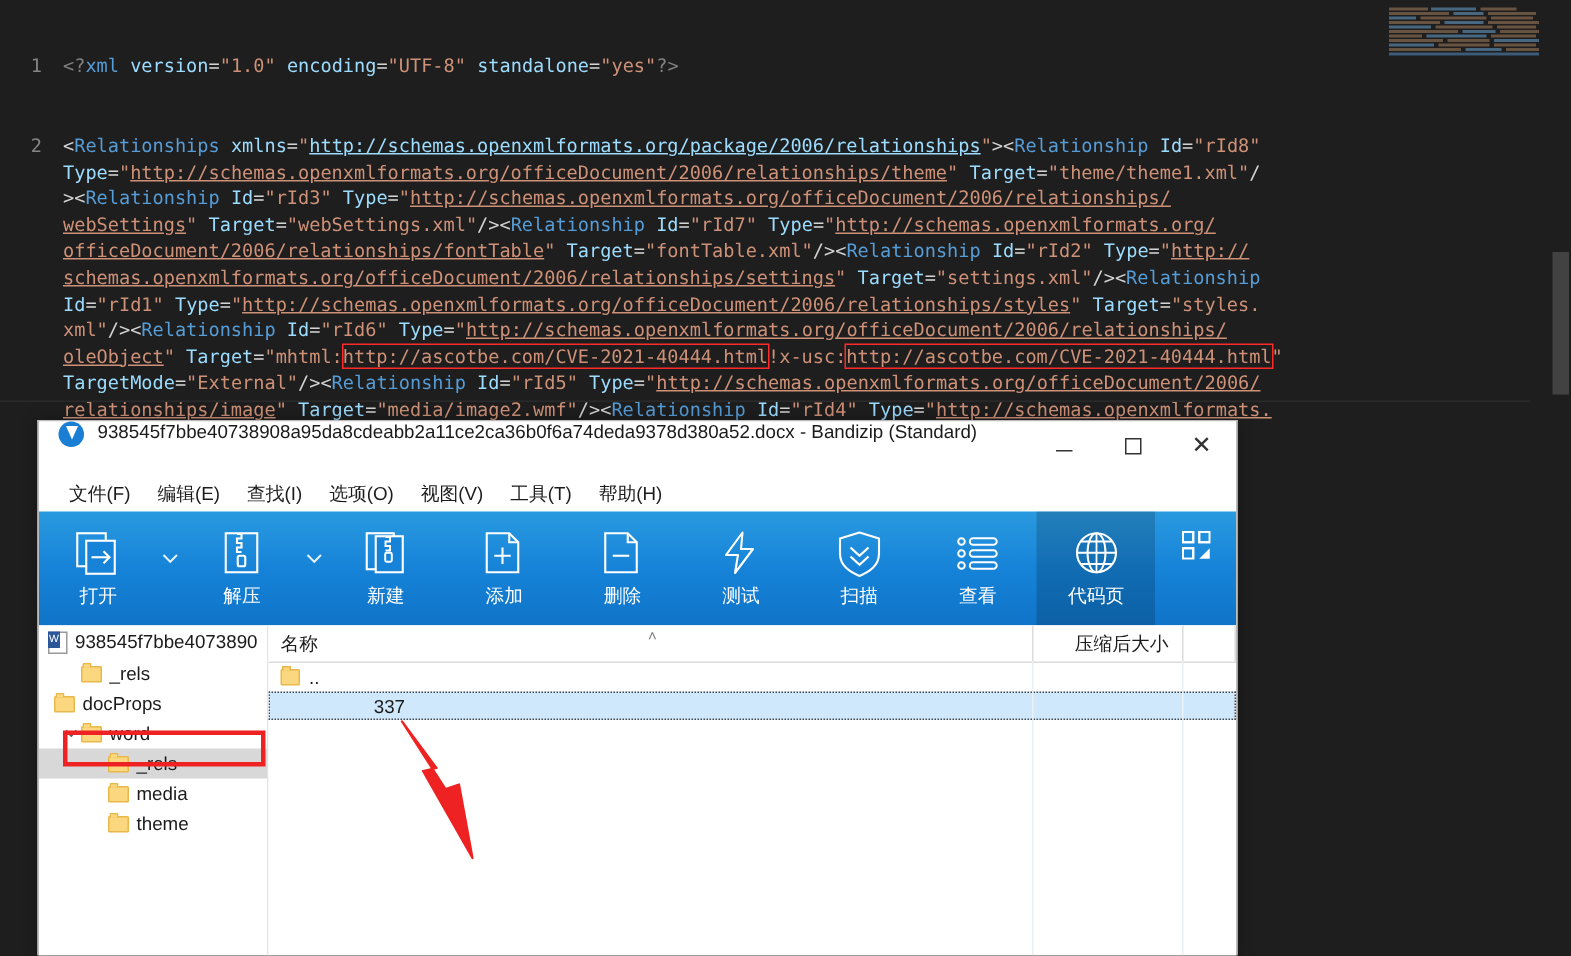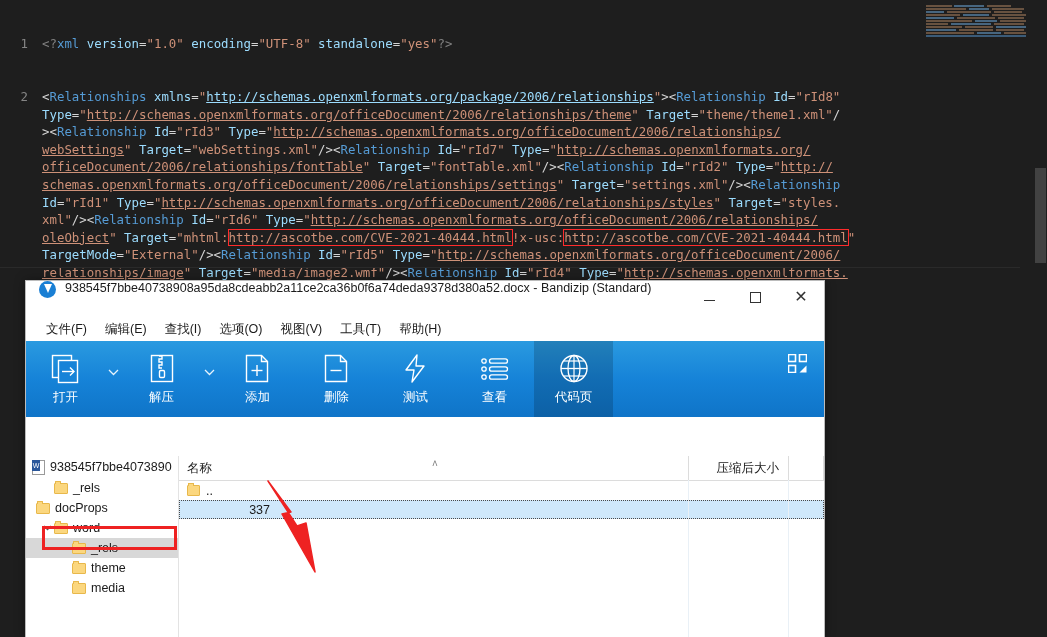--- a/index.html
+++ b/index.html
@@ -127,21 +127,21 @@
   .tb-spacer{flex:1;}
   .tb-grid{
     width:54px;display:flex;align-items:flex-start;justify-content:center;
     padding-top:13px;
   }
   .ico{display:block;}
 
   
   #content{
     position:absolute;left:0;top:136px;right:0;bottom:0;
-    display:flex;background:#ffffff;margin-top:39px;
+    display:flex;background:#ffffff;
   }
   #tree{
     width:152px;min-width:152px;background:#fff;
     border-right:1px solid #e3e3e3;position:relative;overflow:hidden;
   }
   .tree-root{
     display:flex;align-items:center;gap:5px;height:22px;padding-left:6px;
     font-size:12.5px;color:#1b1b1b;white-space:nowrap;overflow:hidden;
   }
   .tree-row{
@@ -340,20 +340,29 @@
         <rect x="14.5" y="18.5" width="5" height="7" rx="1.2" fill="none" stroke="#fff" stroke-width="1.4"></rect>
       </svg>
       <div class="tb-label">解压</div>
     </div>
     <div class="tb-caret">
       <svg width="11" height="7" viewBox="0 0 11 7">
           <polyline points="1,1 5.5,5.5 10,1" fill="none" stroke="#e6f3fd" stroke-width="1.3"></polyline>
         </svg>
     </div>
 
+    <div class="tb-btn">
+      <svg class="ico" width="34" height="34" viewBox="0 0 34 34">
+        <rect x="4.5" y="3.5" width="18" height="24" fill="none" stroke="#fff" stroke-width="1.4"></rect>
+        <rect x="10.5" y="5.5" width="18" height="24" fill="#1683d8" stroke="#fff" stroke-width="1.4"></rect>
+        <path d="M17 6 h3 v3 h-3 v3 h3 v3 h-3" fill="none" stroke="#fff" stroke-width="1.3"></path>
+        <rect x="16.8" y="16.5" width="4.4" height="6" rx="1" fill="none" stroke="#fff" stroke-width="1.3"></rect>
+      </svg>
+      <div class="tb-label">新建</div>
+    </div>
 
     <div class="tb-btn">
       <svg class="ico" width="34" height="34" viewBox="0 0 34 34">
         <path d="M5.5 3.5 h15 l6 6 v20 h-21 z" fill="none" stroke="#fff" stroke-width="1.4"></path>
         <path d="M20.5 3.5 v6 h6" fill="none" stroke="#fff" stroke-width="1.4"></path>
         <line x1="16" y1="13" x2="16" y2="24" stroke="#fff" stroke-width="1.4"></line>
         <line x1="10.5" y1="18.5" x2="21.5" y2="18.5" stroke="#fff" stroke-width="1.4"></line>
       </svg>
       <div class="tb-label">添加</div>
     </div>
@@ -367,20 +376,28 @@
       <div class="tb-label">删除</div>
     </div>
 
     <div class="tb-btn">
       <svg class="ico" width="34" height="34" viewBox="0 0 34 34">
         <polygon points="18,3 7,18 15,18 13,30 25,14 17,14" fill="none" stroke="#fff" stroke-width="1.4" stroke-linejoin="round"></polygon>
       </svg>
       <div class="tb-label">测试</div>
     </div>
 
+    <div class="tb-btn">
+      <svg class="ico" width="34" height="34" viewBox="0 0 34 34">
+        <path d="M17 3 L30 7 v10 c0 8 -6 12 -13 15 C10 29 4 25 4 17 V7 z" fill="none" stroke="#fff" stroke-width="1.4" stroke-linejoin="round"></path>
+        <polyline points="11,13 17,18.5 23,13" fill="none" stroke="#fff" stroke-width="1.5"></polyline>
+        <polyline points="11,19 17,24.5 23,19" fill="none" stroke="#fff" stroke-width="1.5"></polyline>
+      </svg>
+      <div class="tb-label">扫描</div>
+    </div>
 
     <div class="tb-btn">
       <svg class="ico" width="34" height="34" viewBox="0 0 34 34">
         <circle cx="6" cy="9" r="2.2" fill="none" stroke="#fff" stroke-width="1.3"></circle>
         <circle cx="6" cy="17" r="2.2" fill="none" stroke="#fff" stroke-width="1.3"></circle>
         <circle cx="6" cy="25" r="2.2" fill="none" stroke="#fff" stroke-width="1.3"></circle>
         <rect x="11.5" y="6.8" width="18" height="4.4" rx="2.2" fill="none" stroke="#fff" stroke-width="1.3"></rect>
         <rect x="11.5" y="14.8" width="18" height="4.4" rx="2.2" fill="none" stroke="#fff" stroke-width="1.3"></rect>
         <rect x="11.5" y="22.8" width="18" height="4.4" rx="2.2" fill="none" stroke="#fff" stroke-width="1.3"></rect>
       </svg>
@@ -439,26 +456,26 @@
         <span>word</span>
       </div>
 
       <div class="tree-row selected" style="padding-left:46px">
         <div class="folder"></div>
         <span>_rels</span>
       </div>
 
       <div class="tree-row" style="padding-left:46px">
         <div class="folder"></div>
-        <span>theme</span>
+        <span>media</span>
       </div>
 
       <div class="tree-row" style="padding-left:46px">
         <div class="folder"></div>
-        <span>media</span>
+        <span>theme</span>
       </div>
 
       <div id="tree-highlight"></div>
     </div>
 
     <div id="filelist">
       <div id="lv-header">
         <div class="lvh-cell" id="lvh-name">
           <span>名称</span>
           <span id="sort-caret">˄</span>

